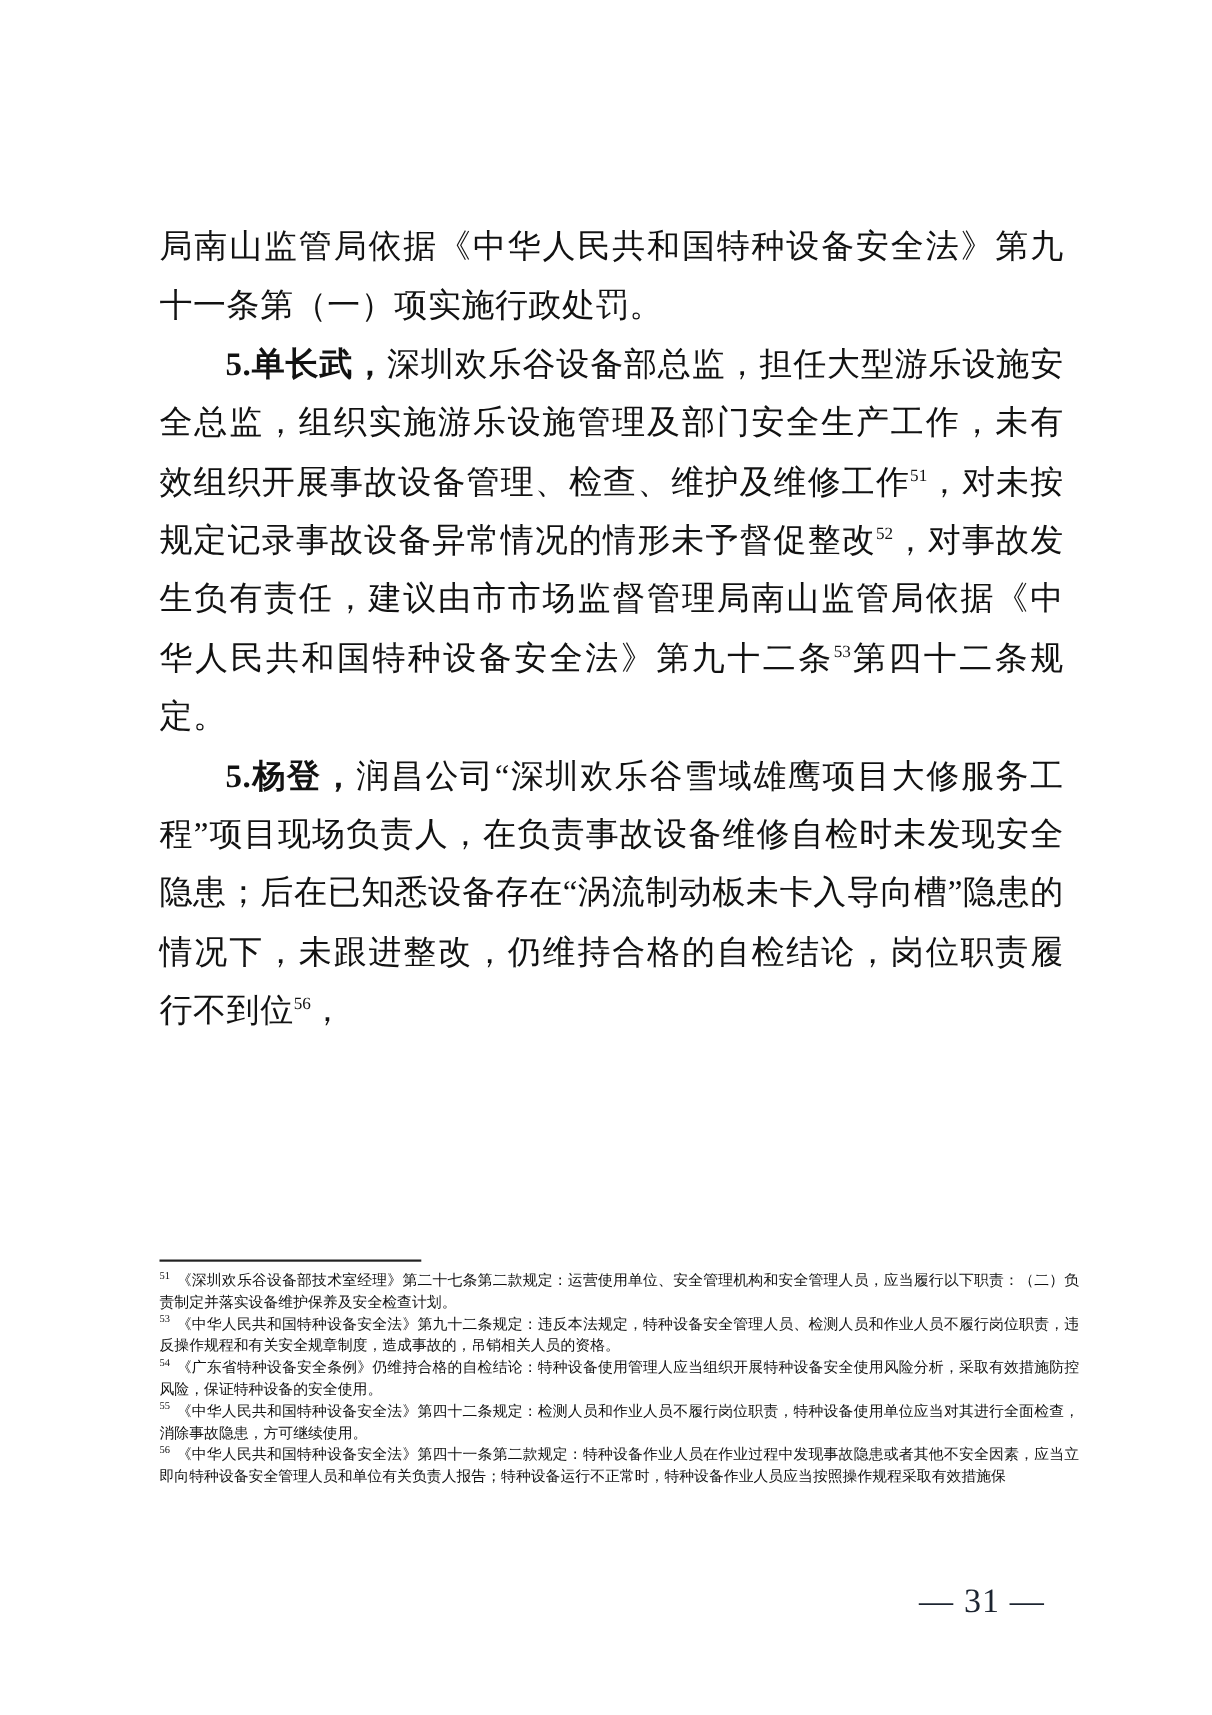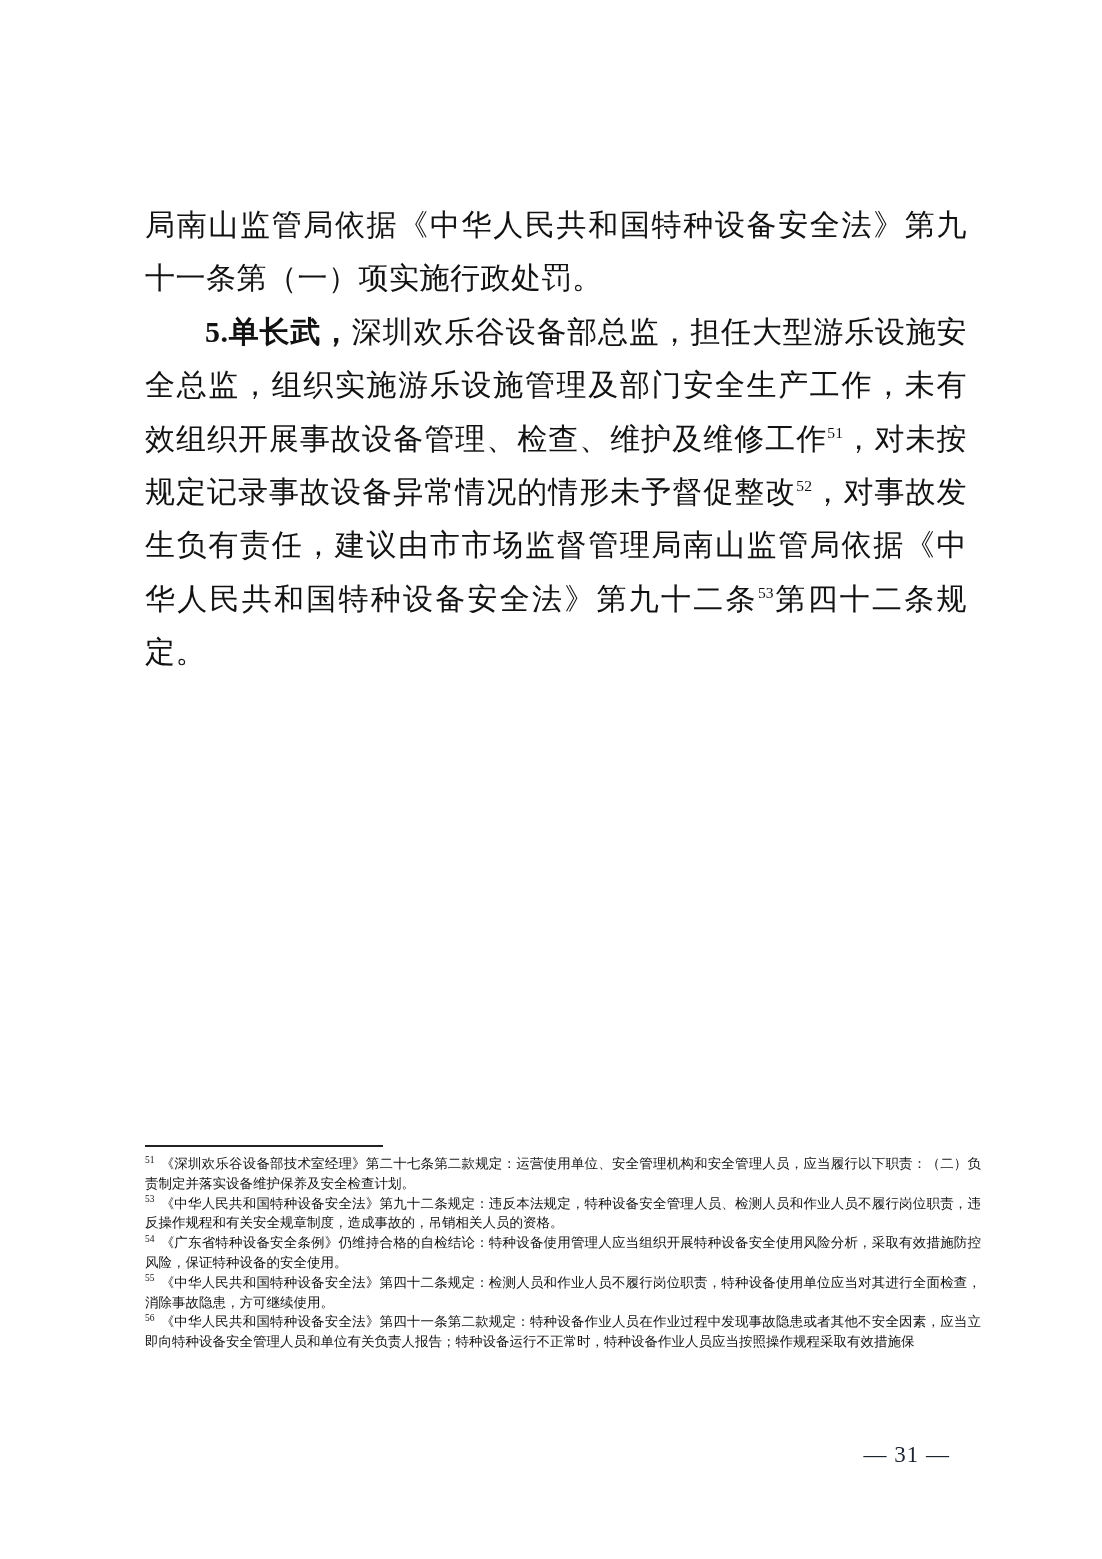--- a/index.html
+++ b/index.html
@@ -66,33 +66,34 @@
   .footnote .fn-marker {
     font-size: 9.5px;
     vertical-align: super;
     line-height: 0;
     padding-right: 6px;
   }
   .page-num {
     position: absolute;
     top: 1441px;
     right: 152px;
-    font-size: 23px;
+    font-size: 31px;
     line-height: 28px;
     color: #1c2430;
     letter-spacing: 1px;
   }
 </style>
 </head>
 <body>
 
 <div class="page">
   <div class="body-text">
       <p class="body-para"><span>局南山监管局依据《中华人民共和国特种设备安全法》第九十一条第（一）项实施行政处罚。</span></p>
       <p class="body-para indent"><span class="bold">5.单长武，</span><span>深圳欢乐谷设备部总监，担任大型游乐设施安全总监，组织实施游乐设施管理及部门安全生产工作，未有效组织开展事故设备管理、检查、维护及维修工作</span><sup class="sup">51</sup><span>，对未按规定记录事故设备异常情况的情形未予督促整改</span><sup class="sup">52</sup><span>，对事故发生负有责任，建议由市市场监督管理局南山监管局依据《中华人民共和国特种设备安全法》第九十二条</span><sup class="sup">53</sup><span>第四十二条规定。</span></p>
+      <p class="body-para indent"><span class="bold">5.杨登，</span><span>润昌公司“深圳欢乐谷雪域雄鹰项目大修服务工程”项目现场负责人，在负责事故设备维修自检时未发现安全隐患；后在已知悉设备存在“涡流制动板未卡入导向槽”隐患的情况下，未跟进整改，仍维持合格的自检结论，岗位职责履行不到位</span><sup class="sup">56</sup><span>，</span></p>
     </div>
   <div class="fn-sep"></div>
   <div class="footnotes">
       <p class="footnote"><sup class="fn-marker">51</sup><span>《深圳欢乐谷设备部技术室经理》第二十七条第二款规定：运营使用单位、安全管理机构和安全管理人员，应当履行以下职责：（二）负责制定并落实设备维护保养及安全检查计划。</span></p>
       <p class="footnote"><sup class="fn-marker">53</sup><span>《中华人民共和国特种设备安全法》第九十二条规定：违反本法规定，特种设备安全管理人员、检测人员和作业人员不履行岗位职责，违反操作规程和有关安全规章制度，造成事故的，吊销相关人员的资格。</span></p>
       <p class="footnote"><sup class="fn-marker">54</sup><span>《广东省特种设备安全条例》仍维持合格的自检结论：特种设备使用管理人应当组织开展特种设备安全使用风险分析，采取有效措施防控风险，保证特种设备的安全使用。</span></p>
       <p class="footnote"><sup class="fn-marker">55</sup><span>《中华人民共和国特种设备安全法》第四十二条规定：检测人员和作业人员不履行岗位职责，特种设备使用单位应当对其进行全面检查，消除事故隐患，方可继续使用。</span></p>
       <p class="footnote"><sup class="fn-marker">56</sup><span>《中华人民共和国特种设备安全法》第四十一条第二款规定：特种设备作业人员在作业过程中发现事故隐患或者其他不安全因素，应当立即向特种设备安全管理人员和单位有关负责人报告；特种设备运行不正常时，特种设备作业人员应当按照操作规程采取有效措施保</span></p>
     </div>
   <div class="page-num">— 31 —</div>

